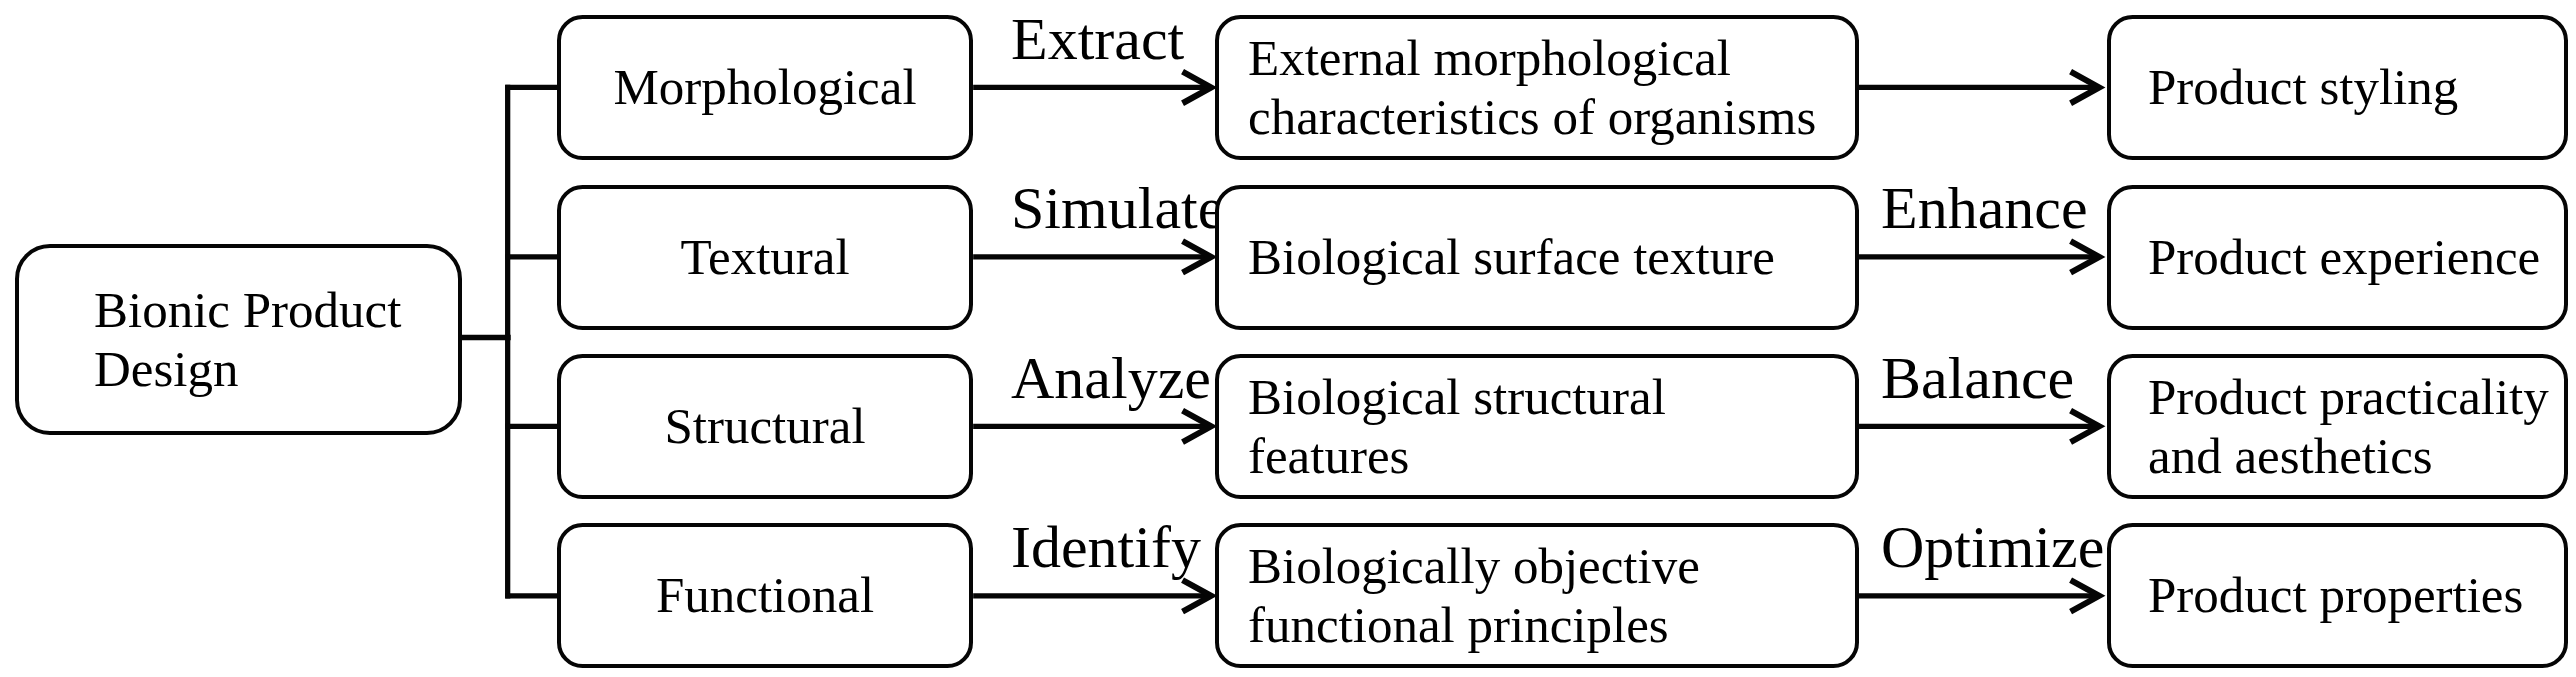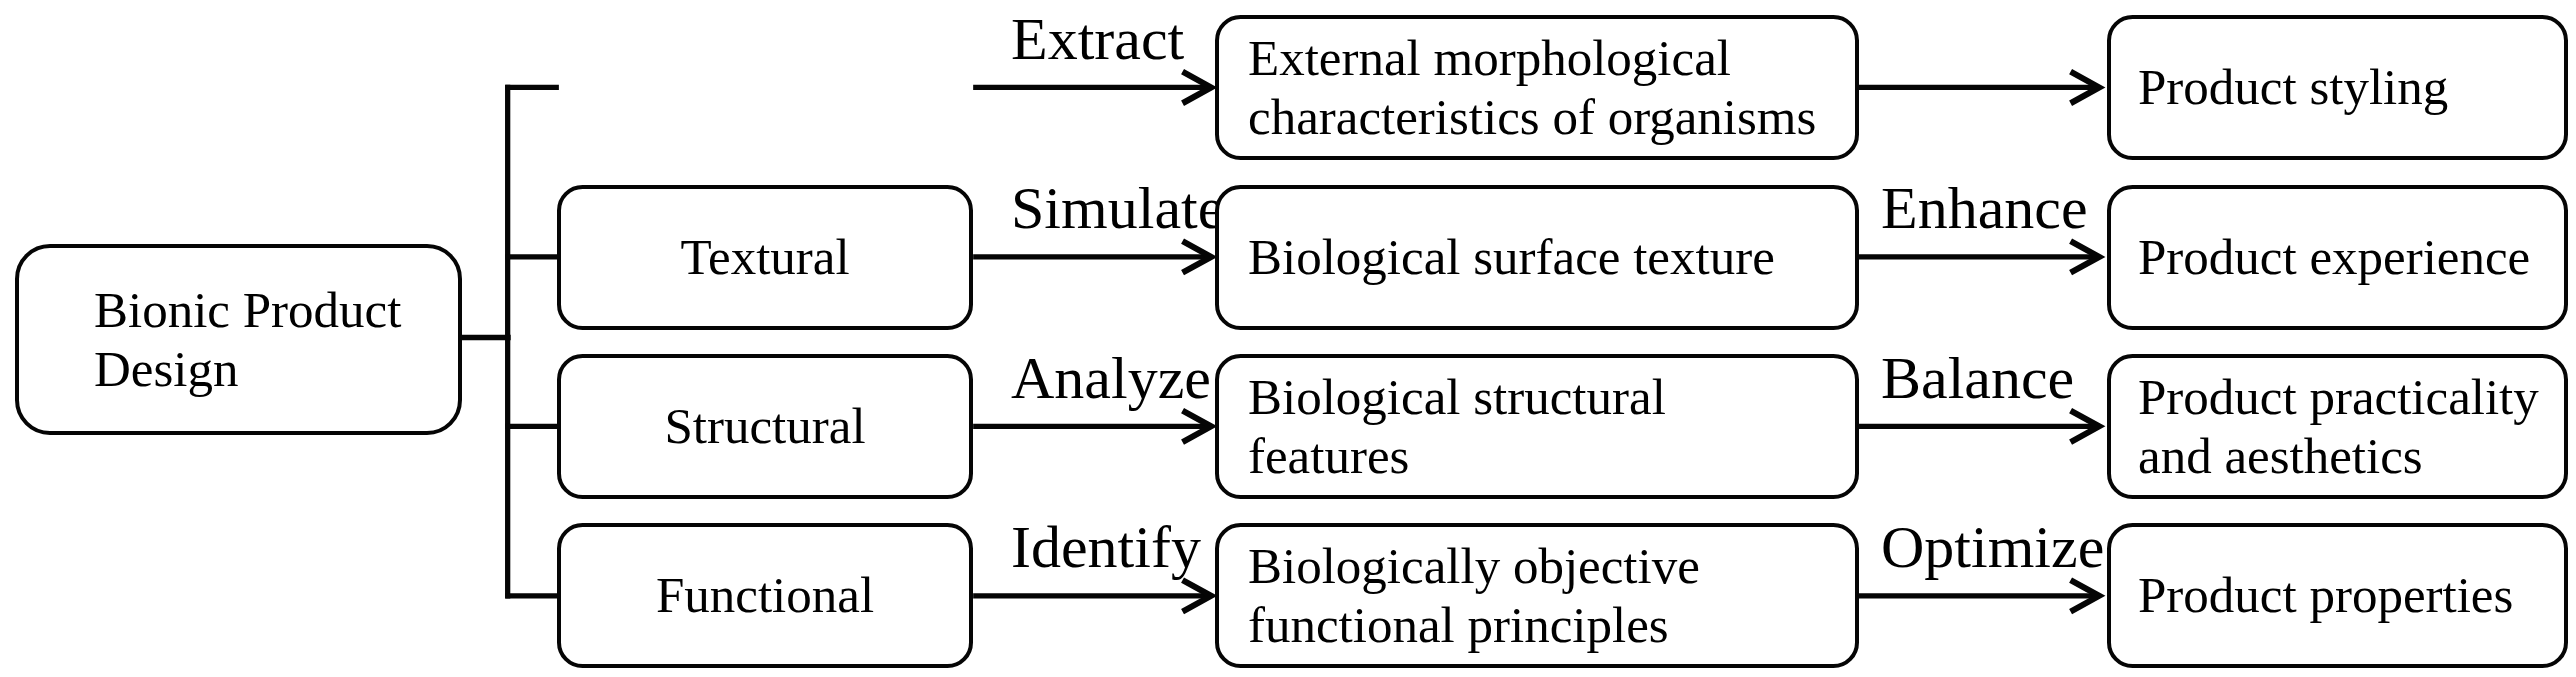--- a/index.html
+++ b/index.html
@@ -37,21 +37,21 @@
     white-space:pre-line;
   }
   .node-root{
     left:15px; top:244px;
     width:447px; height:191px;
     padding-left:75px;
     border-radius:35px;
   }
   .col2{ left:557px;  width:416px; justify-content:center; text-align:center; }
   .col3{ left:1215px; width:644px; padding-left:29px; }
-  .col4{ left:2107px; width:461px; padding-left:27px; }
+  .col4{ left:2107px; width:461px; padding-left:37px; }
   .r0{ top:15px;  height:145px; }
   .r1{ top:185px; height:145px; }
   .r2{ top:354px; height:145px; }
   .r3{ top:523px; height:145px; }
   .verb{
     position:absolute;
     font-size:60px;
     line-height:51px;
     white-space:nowrap;
   }
@@ -111,20 +111,23 @@
       <path d="M 2468 791 H 2779" stroke-width="7"></path>
       <path d="M 2749 770 L 2787 791 L 2749 812" stroke-width="8"></path>
     </g>
   </svg>
 
   <div class="box node-root">
     <span class="lbl">Bionic Product
 Design</span>
   </div>
 
+  <div class="box col2 r0">
+    <span class="lbl">Morphological</span>
+  </div>
   <div class="verb v1 vt0">Extract</div>
   <div class="box col3 r0">
     <span class="lbl">External morphological
 characteristics of organisms</span>
   </div>
   <div class="box col4 r0">
     <span class="lbl">Product styling</span>
   </div>
 
   <div class="box col2 r1">

